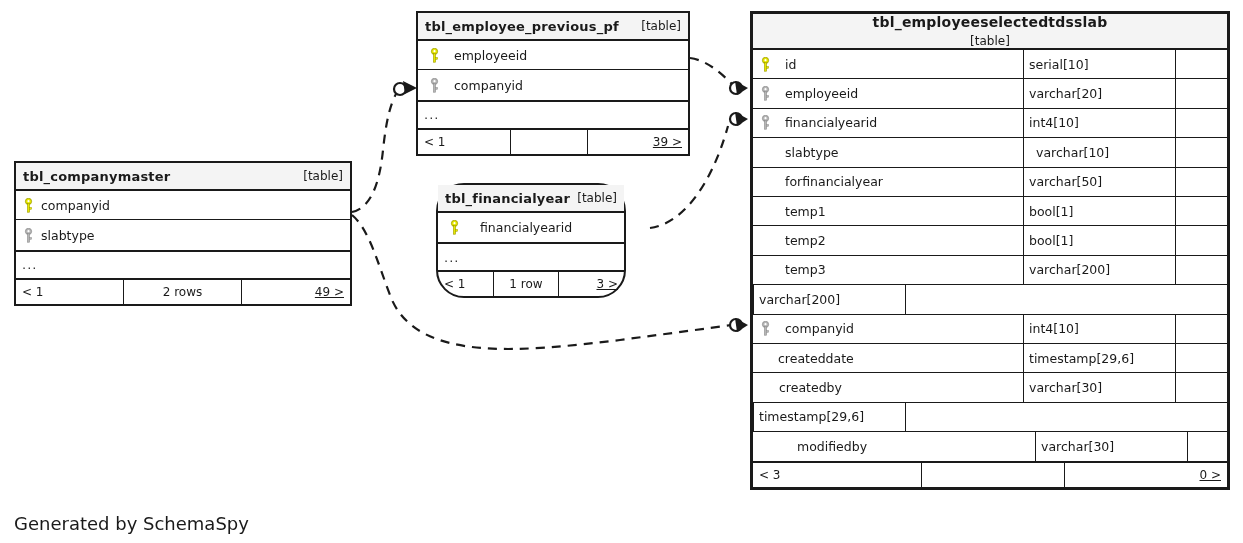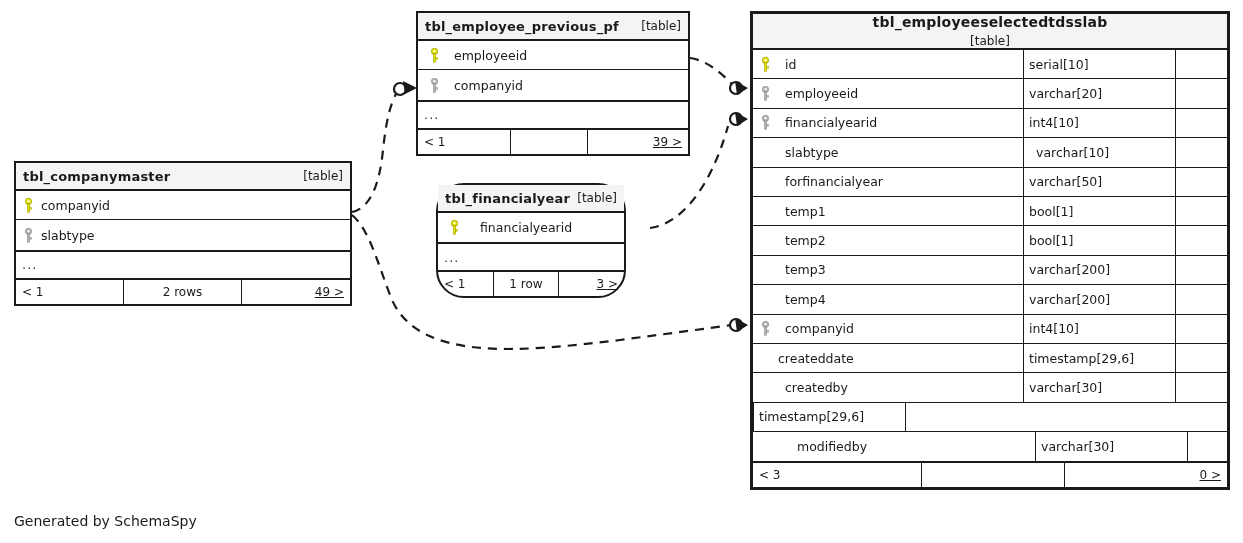--- a/index.html
+++ b/index.html
@@ -125,21 +125,21 @@
     align-items: center;
     box-sizing: border-box;
     padding: 0 6px;
     white-space: nowrap;
   }
   .foot-left { justify-content: flex-start; }
   .foot-mid { justify-content: center; border-left: 1.5px solid #1a1a1a; }
   .foot-right { justify-content: flex-end; border-left: 1.5px solid #1a1a1a; text-decoration: underline; }
   .generated-note {
     position: absolute;
-    font-size: 14px;
+    font-size: 18px;
     color: #1a1a1a;
     white-space: nowrap;
   }
   
   .key-icon { display:block; }
 </style>
 </head>
 <body>
 
 <div id="canvas">
@@ -366,24 +366,20 @@
         </div>
         <div class="col-row">
           <div class="cell-name" style="width: 270px; text-align: center;">
             <span class="keyslot"></span>
             <span style="margin-left: 7px;">temp3</span>
           </div>
           <div class="cell-type" style="width: 152px;">varchar[200]</div>
           <div class="cell-pad"></div>
         </div>
         <div class="col-row">
-          <div class="cell-name" style="width: 270px;">
-            <span class="keyslot"></span>
-            <span style="margin-left: 7px;">temp4</span>
-          </div>
           <div class="cell-type" style="width: 152px;">varchar[200]</div>
           <div class="cell-pad"></div>
         </div>
         <div class="col-row">
           <div class="cell-name" style="width: 270px;">
             <span class="keyslot">
               <svg class="key-icon" width="9" height="15" viewBox="0 0 9 15">
                 <circle cx="4.5" cy="3.4" r="3.1" fill="#b6b6b6" stroke="#8d8d8d" stroke-width="0.8"></circle>
                 <circle cx="4.5" cy="3.2" r="1.1" fill="#ffffff"></circle>
                 <rect x="3.4" y="5.6" width="2.2" height="8.6" fill="#b6b6b6" stroke="#8d8d8d" stroke-width="0.6"></rect>
@@ -399,21 +395,21 @@
           <div class="cell-name" style="width: 270px;">
             <span class="keyslot"></span>
             <span style="">createddate</span>
           </div>
           <div class="cell-type" style="width: 152px;">timestamp[29,6]</div>
           <div class="cell-pad"></div>
         </div>
         <div class="col-row">
           <div class="cell-name" style="width: 270px;">
             <span class="keyslot"></span>
-            <span style="margin-left: 7px;">createdby</span>
+            <span style="margin-left: 1px;">createdby</span>
           </div>
           <div class="cell-type" style="width: 152px;">varchar[30]</div>
           <div class="cell-pad"></div>
         </div>
         <div class="col-row">
           <div class="cell-type" style="width: 152px;">timestamp[29,6]</div>
           <div class="cell-pad"></div>
         </div>
         <div class="col-row">
           <div class="cell-name" style="width: 270px; margin-left: 12px;">

